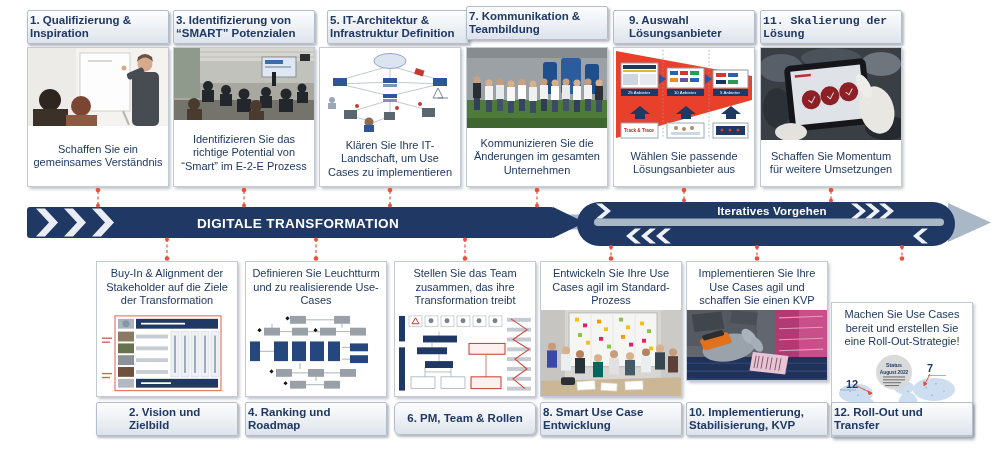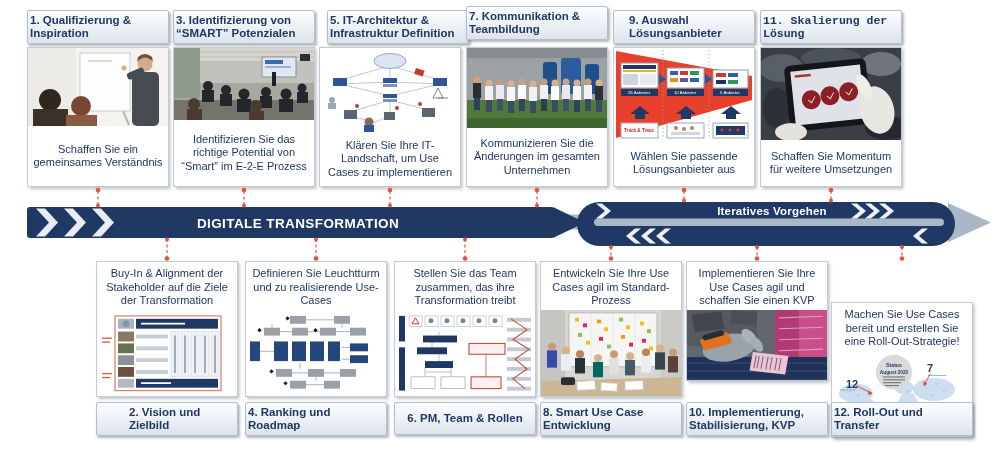--- a/index.html
+++ b/index.html
@@ -458,21 +458,21 @@
               <rect x="112" y="48" width="24" height="4"></rect>
               <rect x="112" y="58" width="24" height="4"></rect>
               <rect x="112" y="68" width="24" height="4"></rect>
               <rect x="112" y="78" width="24" height="4"></rect>
             </g>
           <polyline points="116,9 132,20 118,30 134,40 120,50 132,60 118,70 130,80" fill="none" stroke="#d2473a" stroke-width="1.1"></polyline>
         </g>
       </svg>
     </div>
   </div>
-  <div class="tbar" style="left:394px;top:402px;">6. PM, Team &amp; Rollen</div>
+  <div class="tbar" style="left:394px;top:402px;border-radius:6px;">6. PM, Team &amp; Rollen</div>
 
   <div class="card bottom" style="left:540px;top:261px;height:136px;">
     <div class="desc">Entwickeln Sie Ihre Use Cases agil im Standard-Prozess</div>
     <div class="photo">
       <svg viewBox="0 0 140 90" preserveAspectRatio="none" aria-hidden="true">
         <rect width="140" height="90" fill="#d7d6d2"></rect>
         <rect x="0" y="0" width="24" height="90" fill="#c6c5c1"></rect>
         <rect x="120" y="0" width="20" height="90" fill="#cbcac6"></rect>
         <rect x="28" y="3" width="88" height="56" fill="#f5f5f3" stroke="#b9b8b4"></rect>
         <g stroke="#e3e3e0" stroke-width="0.8">

